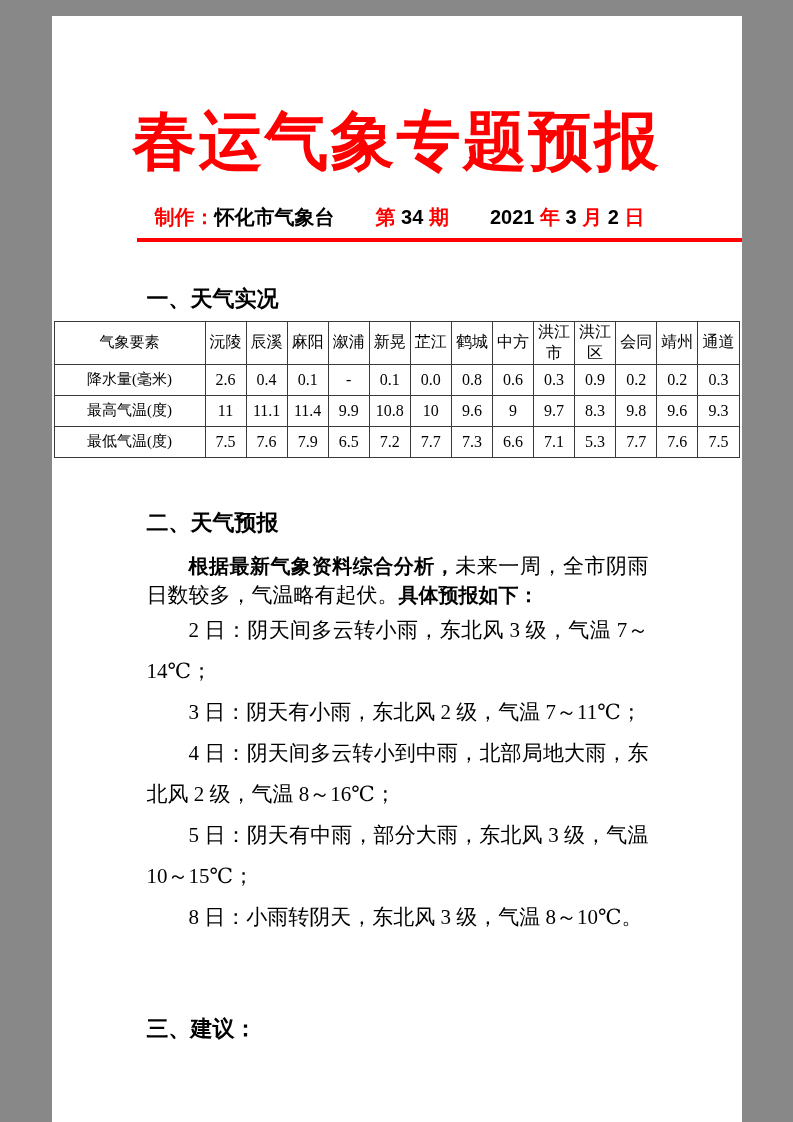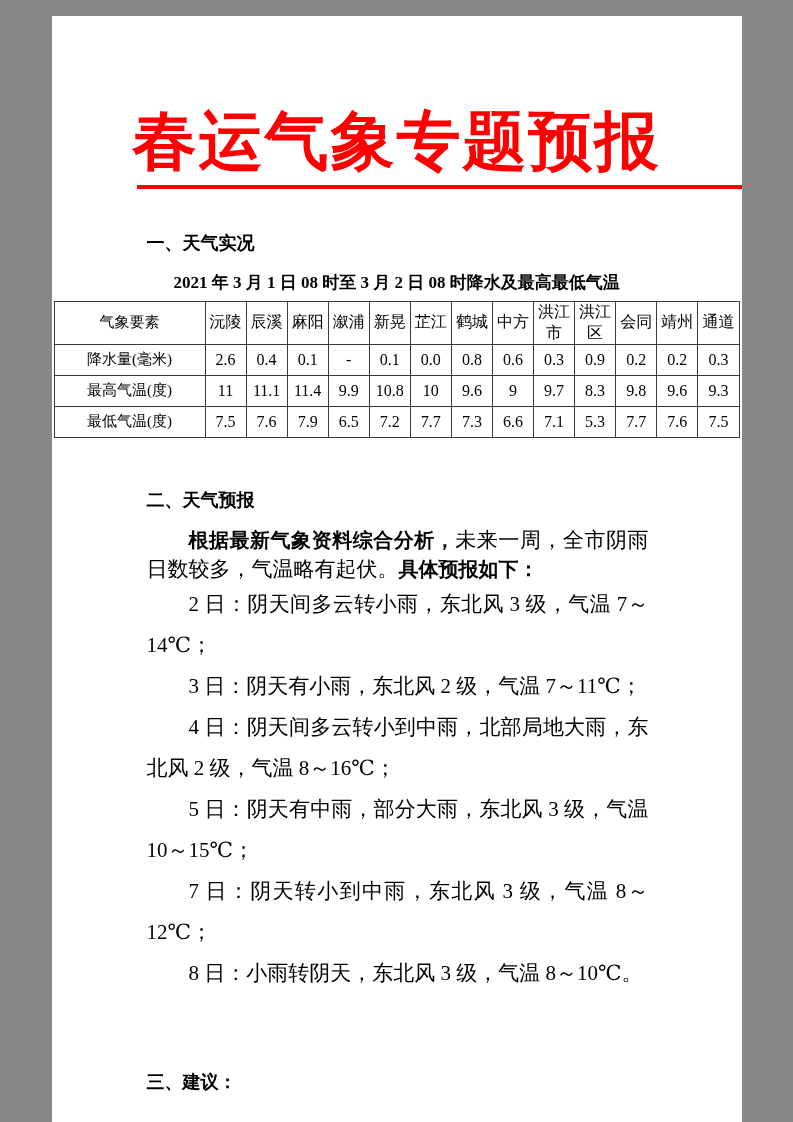--- a/index.html
+++ b/index.html
@@ -14,21 +14,21 @@
     font-family:"DejaVu Serif","Liberation Serif",serif;white-space:nowrap;
   }
   .masthead{
     margin:26px 83px 0 85px;display:flex;justify-content:space-between;align-items:baseline;
     font-weight:bold;font-size:20px;padding:0 14px 0 18px;
     font-family:"Liberation Sans","DejaVu Sans",sans-serif;white-space:nowrap;
   }
   .red{color:#ff0000;}
   .red-rule{margin:7px 0 0 85px;width:625px;border:none;border-top:4px solid #ff0000;height:0;}
   .sec-heading{
-    margin:42px 0 0 95px;font-size:18px;font-weight:bold;
+    margin:42px 0 0 95px;font-size:22px;font-weight:bold;
     font-family:Liberation Sans, sans-serif;
   }
   .table-caption{
     margin:16px 0 0 0;text-align:center;font-weight:bold;font-size:17px;
     font-family:"Liberation Serif","DejaVu Serif",serif;
   }
   table.wx{
     border-collapse:collapse;margin:7px auto 0 auto;table-layout:fixed;
     width:686px;
     border-radius:21px;
@@ -51,26 +51,30 @@
   .sec3-heading{margin-top:76px;}
   #forecast-list{margin-top:0;}
 </style>
 </head>
 <body>
 
 <div class="page">
 
   <h1 class="doc-title">春运气象专题预报</h1>
 
+  <div class="masthead">
+    <span><span class="red">制作：</span><span>怀化市气象台</span></span>
+    <span><span class="red">第</span><span> 34 </span><span class="red">期</span></span>
+    <span><span>2021 </span><span class="red">年</span><span> 3 </span><span class="red">月</span><span> 2 </span><span class="red">日</span></span>
+  </div>
 
   <hr class="red-rule">
 
   <h2 class="sec-heading">一、天气实况</h2>
 
-  <div class="table-caption">2021 年 3 月 1 日 08 时至 3 月 2 日 08 时降水及最高最低气温</div>
 
   <table class="wx">
     <thead>
       <tr>
           <th class="col-label">气象要素</th>
           <th>沅陵</th>
           <th>辰溪</th>
           <th>麻阳</th>
           <th>溆浦</th>
           <th>新晃</th>
@@ -138,19 +142,18 @@
 
   <h2 class="sec-heading sec2-heading">二、天气预报</h2>
 
   <p class="body-para"><span class="bold-hei">根据最新气象资料综合分析，</span><span>未来一周，全市阴雨日数较多，气温略有起伏。</span><span class="bold-hei">具体预报如下：</span></p>
 
   <div id="forecast-list">
       <p class="body-line">2 日：阴天间多云转小雨，东北风 3 级，气温 7～14℃；</p>
       <p class="body-line">3 日：阴天有小雨，东北风 2 级，气温 7～11℃；</p>
       <p class="body-line">4 日：阴天间多云转小到中雨，北部局地大雨，东北风 2 级，气温 8～16℃；</p>
       <p class="body-line">5 日：阴天有中雨，部分大雨，东北风 3 级，气温 10～15℃；</p>
-      <p class="body-line">7 日：阴天转小到中雨，东北风 3 级，气温 8～12℃；</p>
       <p class="body-line">8 日：小雨转阴天，东北风 3 级，气温 8～10℃。</p>
     </div>
 
   <h2 class="sec-heading sec3-heading">三、建议：</h2>
 
 </div>
 
 </body></html>

